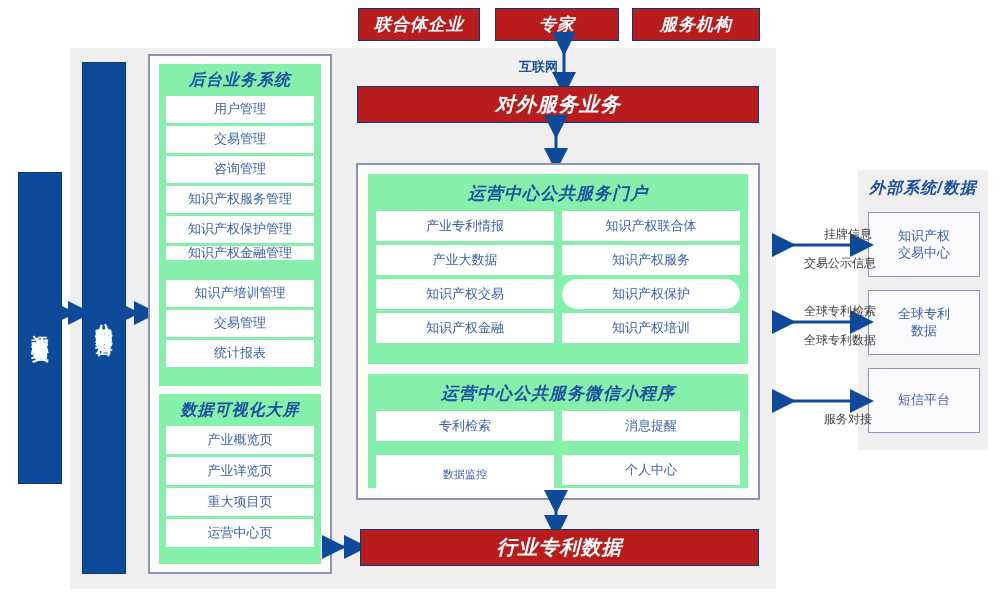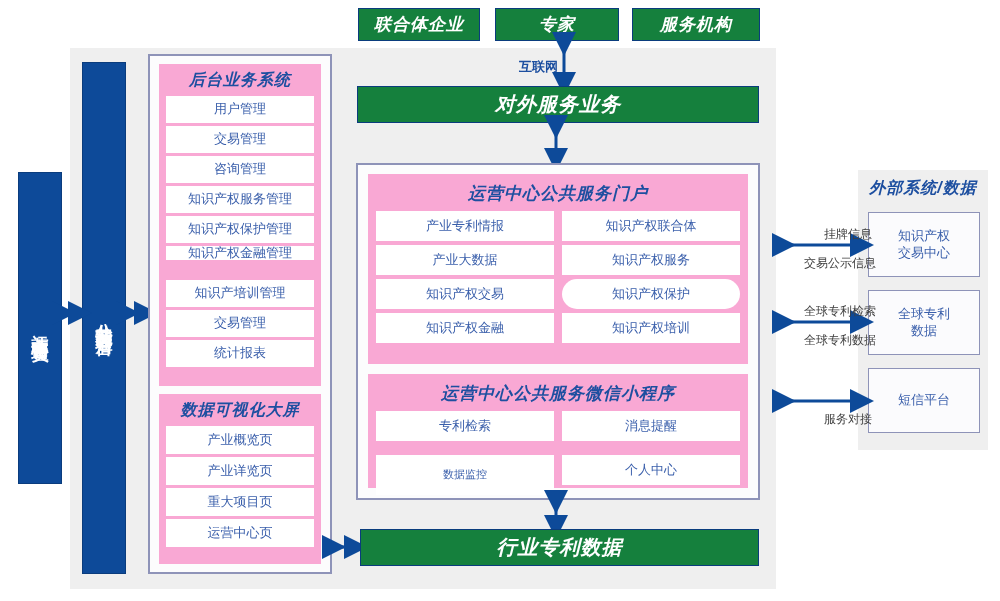--- a/index.html
+++ b/index.html
@@ -6,39 +6,39 @@
   body{
     width:1000px;height:601px;background:#ffffff;
     font-family:"Liberation Sans","DejaVu Sans",sans-serif;
     overflow:hidden;position:relative;
   }
   .stage{position:absolute;left:0;top:0;width:1000px;height:601px;}
   .abs{position:absolute;box-sizing:border-box;}
 
   
   .blue-box{
-    background:#15803d;border:1px solid #0a3c7d;color:#ffffff;
+    background:#b91c1c;border:1px solid #0a3c7d;color:#ffffff;
     display:flex;align-items:center;justify-content:center;
     font-weight:bold;font-style:italic;letter-spacing:1px;
   }
   .vbar{
     background:#0d4a99;border:1px solid #0a3c7d;color:#fff;
     display:flex;align-items:center;justify-content:center;
     font-weight:bold;letter-spacing:2px;
     writing-mode:vertical-rl;text-orientation:upright;
   }
 
   
   .gray-panel{background:#efefef;}
 
   
   .outline-panel{
     background:#fcfcfd;border:2px solid #8e93b8;
   }
-  .lav-group{background:#f9a8d4;}
+  .lav-group{background:#86efac;}
   .group-title{
     text-align:center;color:#1d4fa0;font-weight:bold;font-style:italic;
     letter-spacing:1px;
   }
   .cell{
     background:#ffffff;color:#3a5fab;
     display:flex;align-items:center;justify-content:center;
     text-align:center;line-height:1.25;
   }
   .ext-box{

